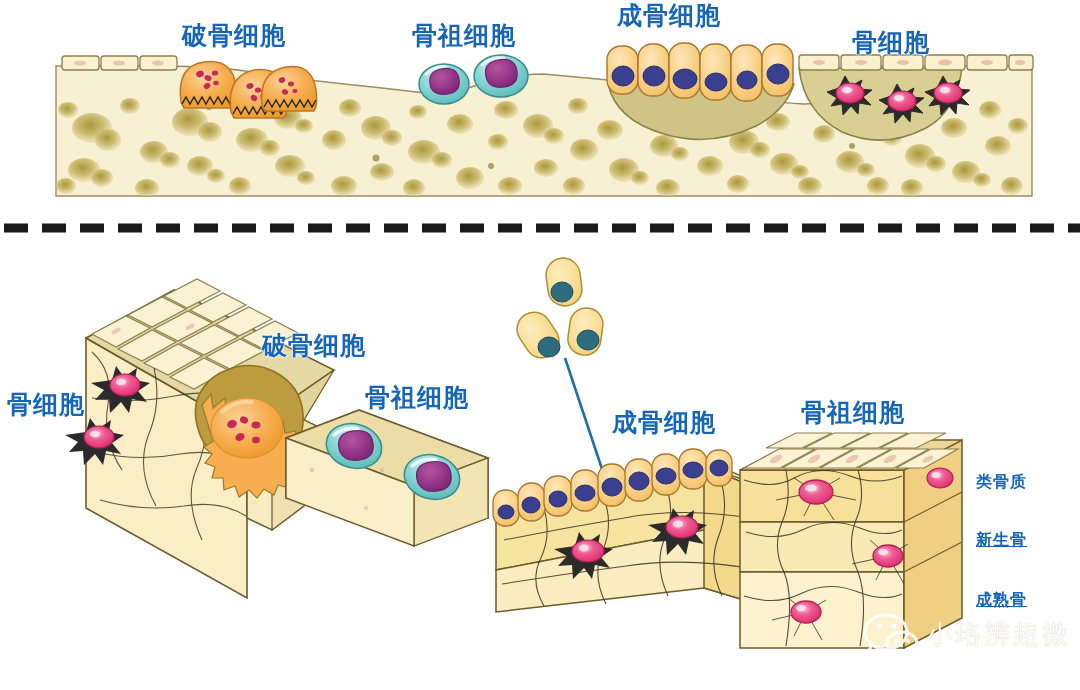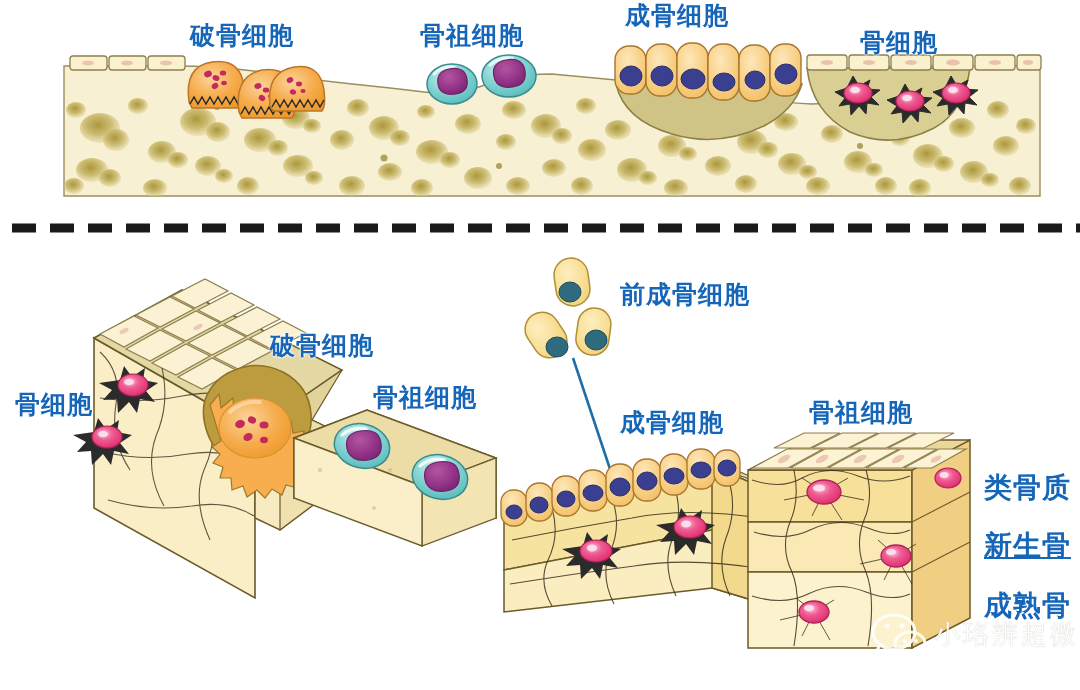--- a/index.html
+++ b/index.html
@@ -1,33 +1,33 @@
 <!DOCTYPE html>
 <html><head>
 <meta charset="utf-8">
 <style>
   html,body{margin:0;padding:0;background:#ffffff;}
   body{
     width:1080px;height:690px;position:relative;overflow:hidden;
     font-family:"Liberation Sans","DejaVu Sans",sans-serif;
   }
-  #stage{position:absolute;left:12px;top:0;width:896px;height:690px;}
+  #stage{position:absolute;left:4px;top:0;width:896px;height:690px;}
   svg.layer{position:absolute;left:0;top:0;width:1080px;height:690px;}
   .lbl{
     position:absolute;
     color:#1565b8;
     font-weight:bold;
     font-family:"DejaVu Sans","Liberation Sans",sans-serif;
     white-space:nowrap;
     letter-spacing:1px;
     text-shadow:0 0 2px #fff,0 0 2px #fff,0 0 3px #fff;
     line-height:1;
   }
   .lbl-lg{font-size:25px;}
-  .lbl-md{font-size:28px;text-align:center;}
+  .lbl-md{font-size:16px;text-align:center;}
   .wm{
     position:absolute;
     color:#ffffff;
     opacity:.92;
     font-size:26px;
     font-family:"DejaVu Sans","Liberation Sans",sans-serif;
     letter-spacing:3px;
     white-space:nowrap;
     text-shadow:0 0 1px rgba(120,110,80,.55);
   }
@@ -585,23 +585,22 @@
   </svg>
 
   <div class="lbl lbl-lg" style="left:178px;top:23px;">破骨细胞</div>
   <div class="lbl lbl-lg" style="left:408px;top:23px;">骨祖细胞</div>
   <div class="lbl lbl-lg" style="left:613px;top:3px;">成骨细胞</div>
   <div class="lbl lbl-lg" style="left:848px;top:30px;">骨细胞</div>
 
   <div class="lbl lbl-lg" style="left:3px;top:392px;">骨细胞</div>
   <div class="lbl lbl-lg" style="left:258px;top:333px;">破骨细胞</div>
   <div class="lbl lbl-lg" style="left:361px;top:385px;">骨祖细胞</div>
-  <div class="lbl lbl-lg" style="left:608px;top:282px;">前成骨细胞</div>
   <div class="lbl lbl-lg" style="left:608px;top:410px;">成骨细胞</div>
   <div class="lbl lbl-lg" style="left:797px;top:400px;">骨祖细胞</div>
 
   <div class="lbl lbl-md" style="left:972px;top:474px;">类骨质</div>
   <div class="lbl lbl-md" style="left:972px;top:532px;text-decoration:underline;">新生骨</div>
-  <div class="lbl lbl-md" style="left:972px;top:592px;">成熟骨</div>
+  <div class="lbl lbl-md" style="left:972px;top:592px;text-decoration:underline;">成熟骨</div>
 
   <div class="wm" style="left:922px;top:617px;text-align:center;">小珞辨超微</div>
 
 </div>
 
 </body></html>

